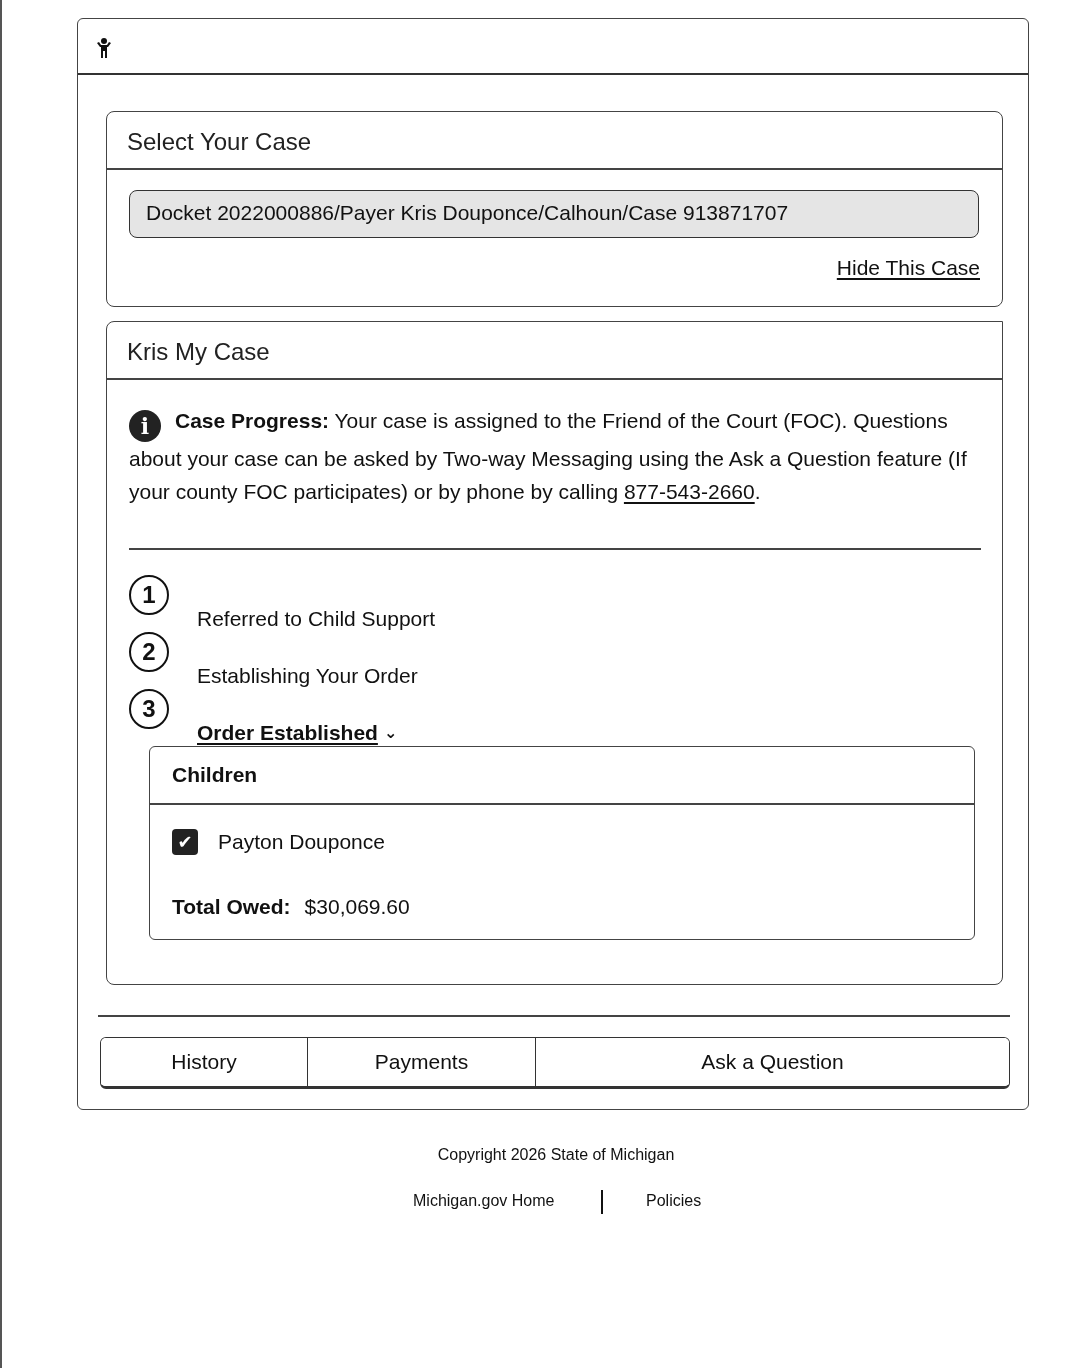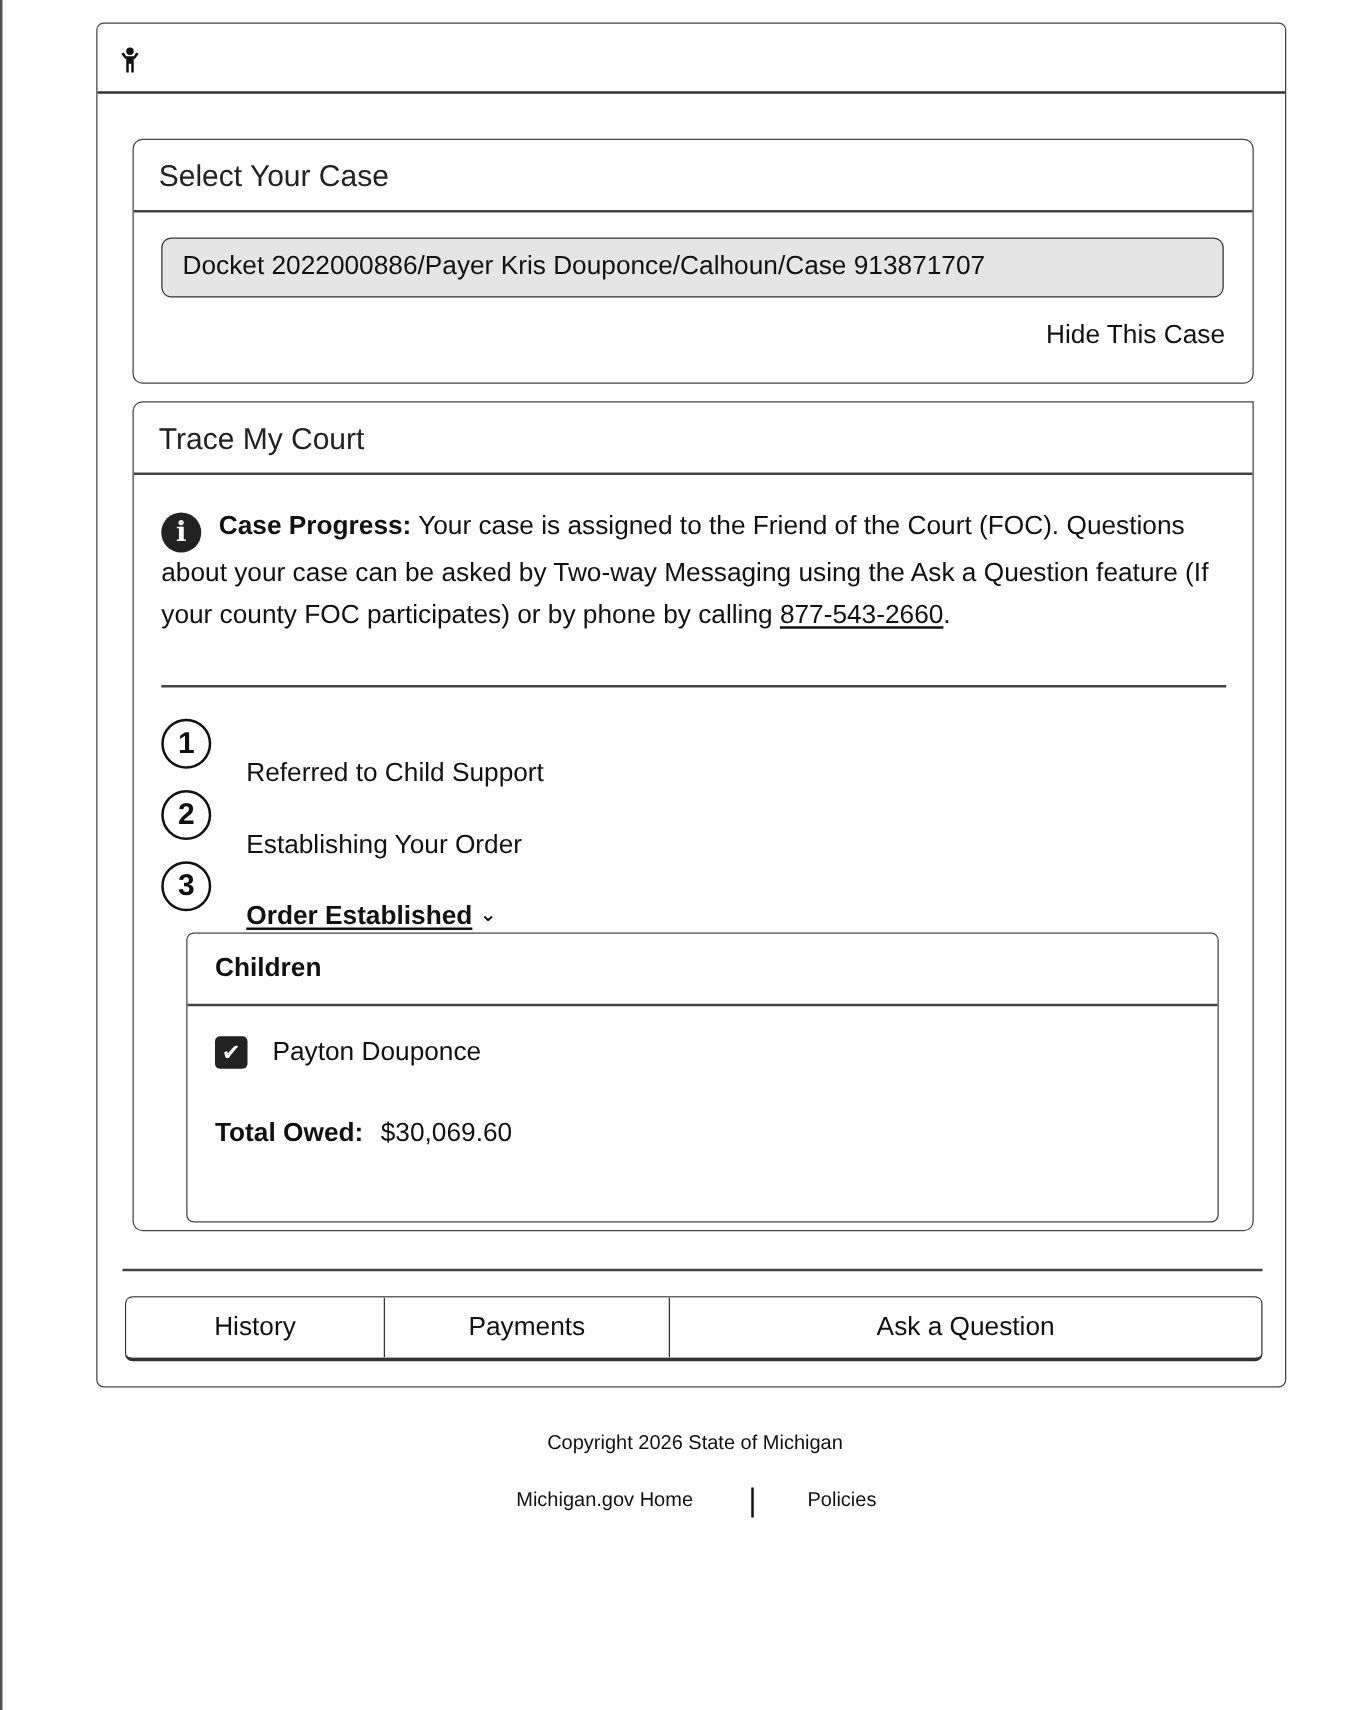--- a/index.html
+++ b/index.html
@@ -34,21 +34,21 @@
     .section-head .label { position: absolute; left: 20px; top: 16px; font-size: 24px; color: #222; }
 
     .select-section { left: 28px; top: 92px; width: 897px; height: 196px; }
     .case-select {
       position: absolute; left: 22px; top: 78px; width: 850px; height: 48px;
       border: 1.5px solid #333; border-radius: 8px; box-sizing: border-box;
       font-size: 21px; padding: 10px 16px; color: #111; background: #e5e5e5;
     }
     .hide-link {
       position: absolute; right: 22px; top: 144px; font-size: 21px; color: #111;
-      text-underline-offset: 3px;
+      text-decoration: underline; text-underline-offset: 3px;
     }
 
     .trace-section { left: 28px; top: 302px; width: 897px; height: 664px; border-top-right-radius: 0; }
     .info-block { position: absolute; left: 22px; top: 82px; width: 852px; font-size: 21px; line-height: 33px; }
     .info-icon {
       display: inline-block; width: 32px; height: 32px; border-radius: 50%; background: #222;
       color: #fff; text-align: center; font-weight: bold; font-family: "DejaVu Serif", serif;
       font-size: 22px; line-height: 32px; vertical-align: -6px; margin-right: 14px;
     }
     .info-block .bold { font-weight: bold; }
@@ -58,21 +58,21 @@
     .step { position: absolute; left: 22px; height: 46px; display: flex; align-items: center; }
     .step-num {
       width: 40px; height: 40px; border: 2.5px solid #111; border-radius: 50%; box-sizing: border-box;
       font-size: 24px; font-weight: bold; text-align: center; line-height: 36px; margin-right: 28px;
     }
     .step-label { font-size: 21px; color: #111; margin-top: 47px; }
     .step-label.active { font-weight: bold; text-decoration: underline; text-underline-offset: 3px; }
     .chevron { display: inline-block; margin-left: 6px; font-size: 16px; vertical-align: 2px; font-weight: bold; }
 
     .children-panel {
-      position: absolute; left: 42px; top: 424px; width: 826px; height: 232px;
+      position: absolute; left: 42px; top: 424px; width: 826px; height: 194px;
       border: 1.5px solid #444; border-radius: 6px; box-sizing: border-box;
     }
     .children-head { position: absolute; left: 0; right: 0; top: 0; height: 56px; border-bottom: 2px solid #444; }
     .children-head .label { position: absolute; left: 22px; top: 16px; font-size: 21px; font-weight: bold; }
     .child-row { position: absolute; left: 22px; top: 82px; display: flex; align-items: center; }
     .checkbox {
       width: 26px; height: 26px; background: #222; border-radius: 4px; color: #fff;
       text-align: center; line-height: 26px; font-size: 18px; margin-right: 20px;
     }
     .child-name { font-size: 21px; }
@@ -117,21 +117,21 @@
   <div class="section select-section">
     <div class="section-head">
       <span class="label">Select Your Case</span>
     </div>
     <div class="case-select">Docket 2022000886/Payer Kris Douponce/Calhoun/Case 913871707</div>
     <a class="hide-link">Hide This Case</a>
   </div>
 
   <div class="section trace-section">
     <div class="section-head">
-      <span class="label">Trace My Court</span>
+      <span class="label">Kris My Case</span>
     </div>
 
     <div class="info-block">
       <span class="info-icon">i</span><span class="bold">Case Progress:</span><span> Your case is assigned to the Friend of the Court (FOC). Questions about your case can be asked by Two-way Messaging using the Ask a Question feature (If your county FOC participates) or by phone by calling </span><a class="phone">877-543-2660</a><span>.</span>
     </div>
 
     <div class="divider" style="top: 226px;"></div>
 
     <div class="step" style="top: 250px;">
       <div class="step-num">1</div>

